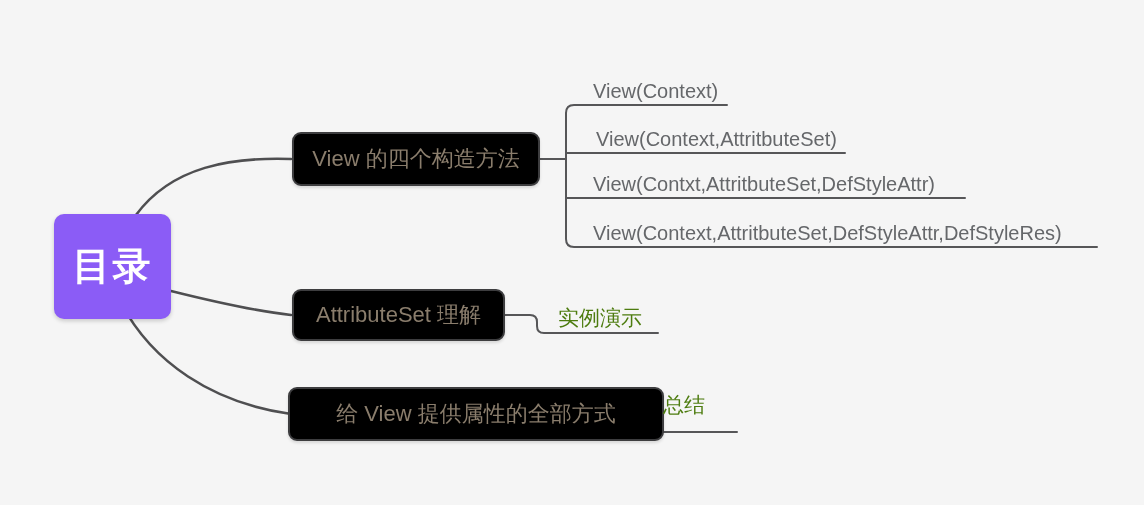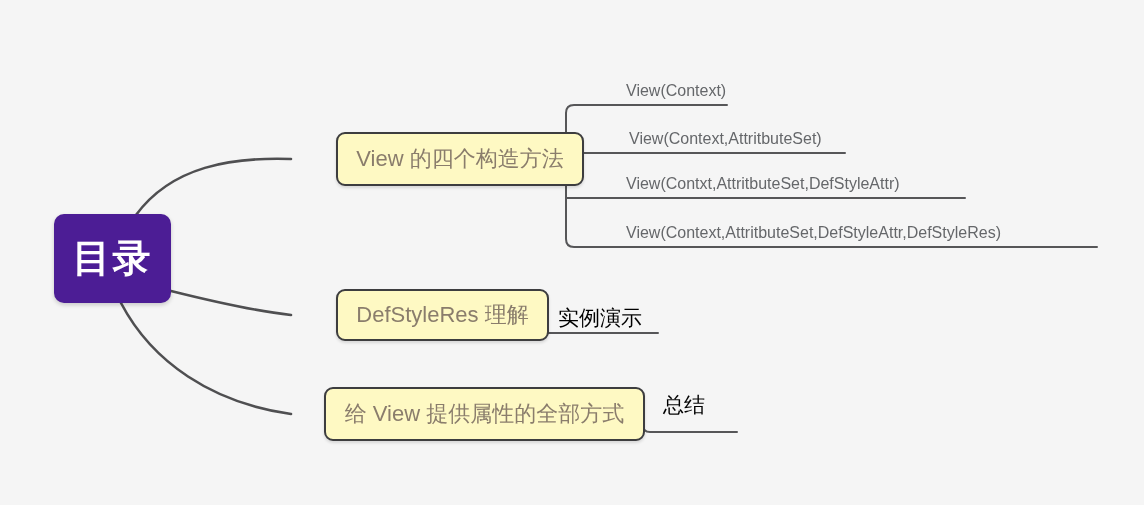--- a/index.html
+++ b/index.html
@@ -26,65 +26,63 @@
     fill: none;
     stroke: #565658;
     stroke-linecap: round;
     stroke-linejoin: round;
   }
   .connectors path.main-curve { stroke-width: 2.6; stroke: #4f4f51; }
   .connectors path.sub-line   { stroke-width: 2; }
   .node { position: absolute; display: flex; align-items: center; justify-content: center; }
   .root-node {
     left: 54px; top: 214px;
-    width: 117px; height: 89px;
-    background: #4c1d95;
+    width: 117px; height: 105px;
+    background: #8b5cf6;
     border-radius: 10px;
     box-shadow: 0 2px 4px rgba(0,0,0,0.18);
     cursor: pointer;
   }
   .root-node .label {
     color: #ffffff;
     font-size: 38px;
     font-weight: bold;
     letter-spacing: 2px;
   }
   .branch-box {
-    background: #fef9c3;
+    background: #000000;
     border: 2px solid #3d3d3f;
     border-radius: 9px;
     box-shadow: 0 2px 3px rgba(0,0,0,0.12);
     cursor: pointer;
-    margin-left: 44px;
   }
   .branch-box .label {
     color: #8a7d6c;
     font-size: 22px;
     white-space: nowrap;
   }
   .branch-1 { left: 292px; top: 132px; width: 248px; height: 54px; }
   .branch-2 { left: 292px; top: 289px; width: 213px; height: 52px; }
-  .branch-3 { left: 280px; top: 387px; width: 321px; height: 54px; text-align: right; }
+  .branch-3 { left: 288px; top: 387px; width: 376px; height: 54px; text-align: right; }
   .child-label {
     position: absolute;
-    font-size: 16px;
+    font-size: 20px;
     color: #65676a;
     white-space: nowrap;
     line-height: 24px;
     cursor: pointer;
-    margin-left: 33px;
   }
   .child-1 { left: 593px; top: 79px;  }
   .child-2 { left: 596px; top: 127px; }
   .child-3 { left: 593px; top: 172px; }
   .child-4 { left: 593px; top: 221px; }
   .leaf-label {
     position: absolute;
     font-size: 21px;
-    color: #000000;
+    color: #4d7c0f;
     white-space: nowrap;
     line-height: 25px;
     cursor: pointer;
   }
   .leaf-demo    { left: 558px; top: 305px; }
   .leaf-summary { left: 663px; top: 392px; }
 </style>
 </head>
 <body>
 
@@ -121,21 +119,21 @@
     <span>View(Context,AttritbuteSet)</span>
   </div>
   <div class="child-label child-4">
     <span>View(Context,AttritbuteSet,DefStyleAttr,DefStyleRes)</span>
   </div>
   <div class="child-label child-3">
     <span>View(Contxt,AttritbuteSet,DefStyleAttr)</span>
   </div>
 
   <div class="node branch-box branch-2">
-    <span class="label">DefStyleRes 理解</span>
+    <span class="label">AttributeSet 理解</span>
   </div>
   <div class="leaf-label leaf-demo">
     <span>实例演示</span>
   </div>
 
   <div class="node branch-box branch-3">
     <span class="label">给 View 提供属性的全部方式</span>
   </div>
   <div class="leaf-label leaf-summary">
     <span>总结</span>

